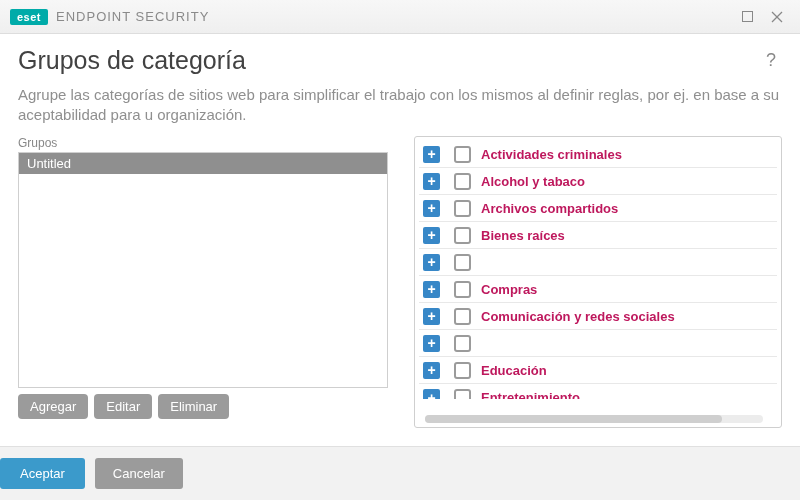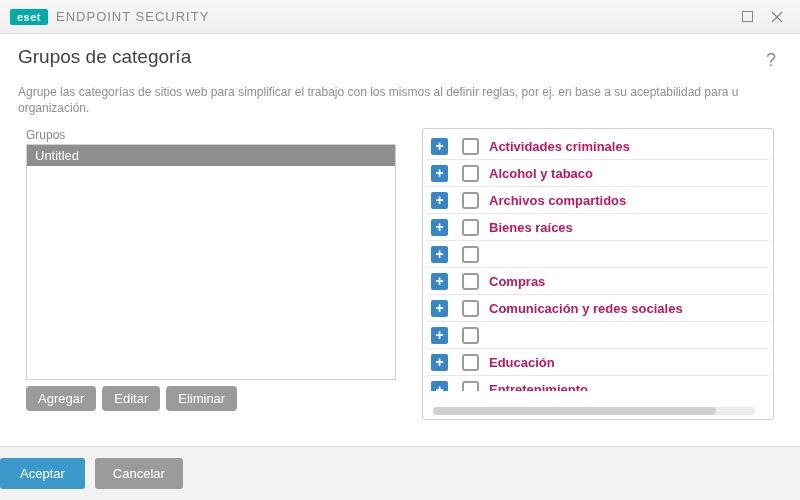--- a/index.html
+++ b/index.html
@@ -45,46 +45,46 @@
     justify-content: center;
     color: #777;
     cursor: pointer;
   }
   .win-btn svg { display: block; }
 
   .content {
     padding: 12px 18px 0 18px;
   }
   .page-title {
-    font-size: 19px;
+    font-size: 25px;
     font-weight: 400;
     color: #424242;
   }
   .help-row {
     display: flex;
     align-items: flex-start;
   }
   .help-icon {
     margin-left: auto;
     color: #888;
     font-size: 18px;
     padding: 4px 6px;
     cursor: pointer;
   }
   .desc {
     color: #8f8f8f;
-    font-size: 12px;
+    font-size: 15px;
     margin-top: 10px;
     margin-bottom: 12px;
     line-height: 1.3;
   }
   .columns {
     display: flex;
     gap: 26px;
-    padding: 0 26px;
+    padding: 0 18px;
   }
   .left-col { width: 370px; display: flex; flex-direction: column; }
   .right-col { flex: 1; }
   .section-label {
     font-size: 12px;
     color: #888;
     margin-bottom: 2px;
   }
   .listbox {
     border: 1px solid #cfcfcf;

